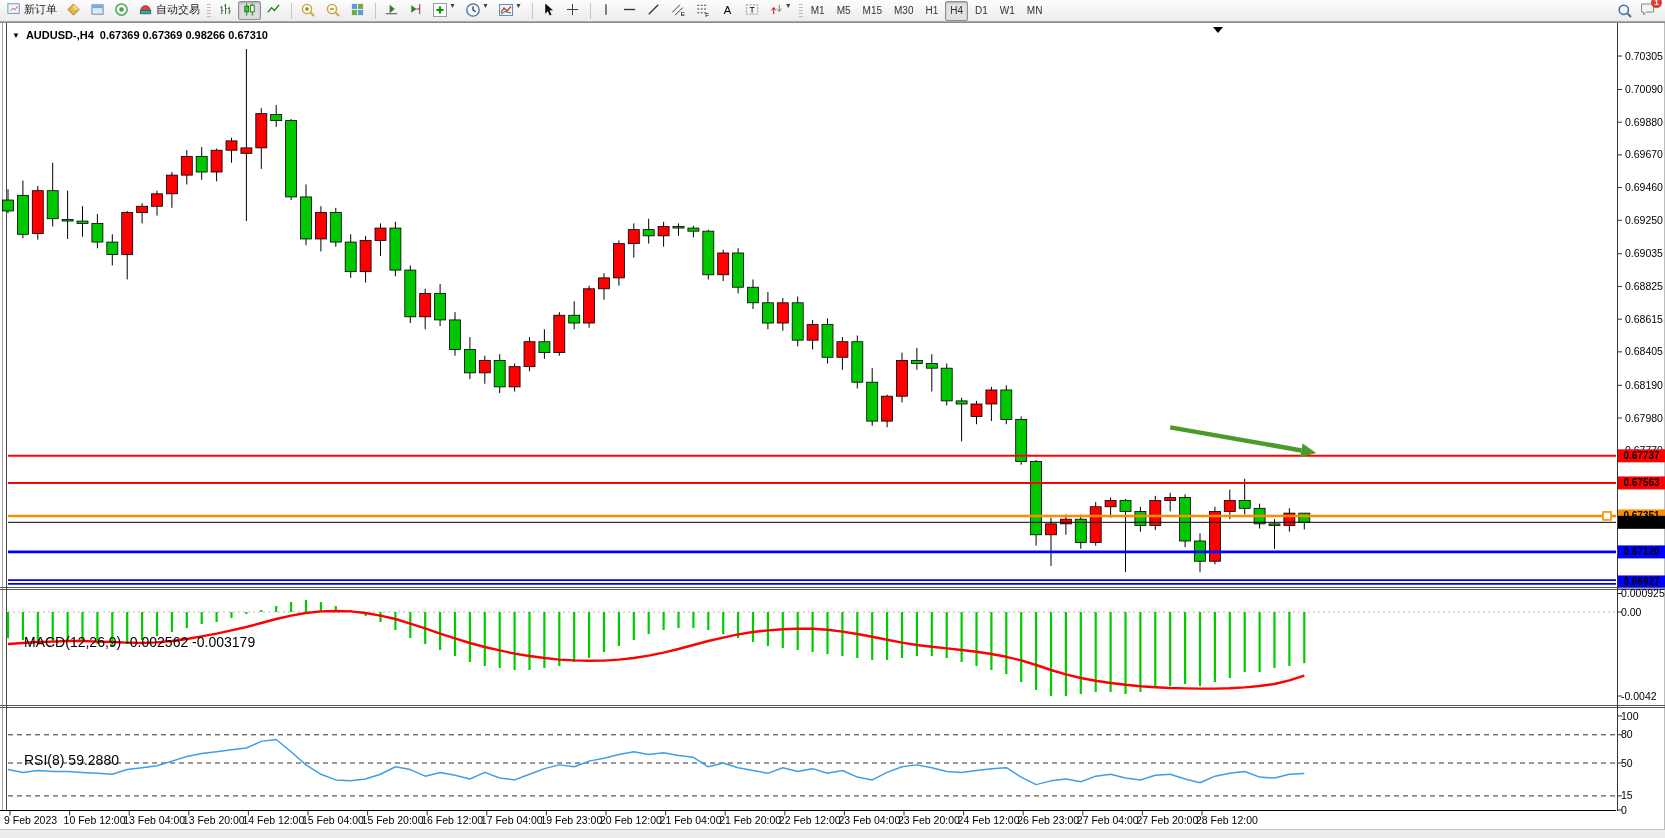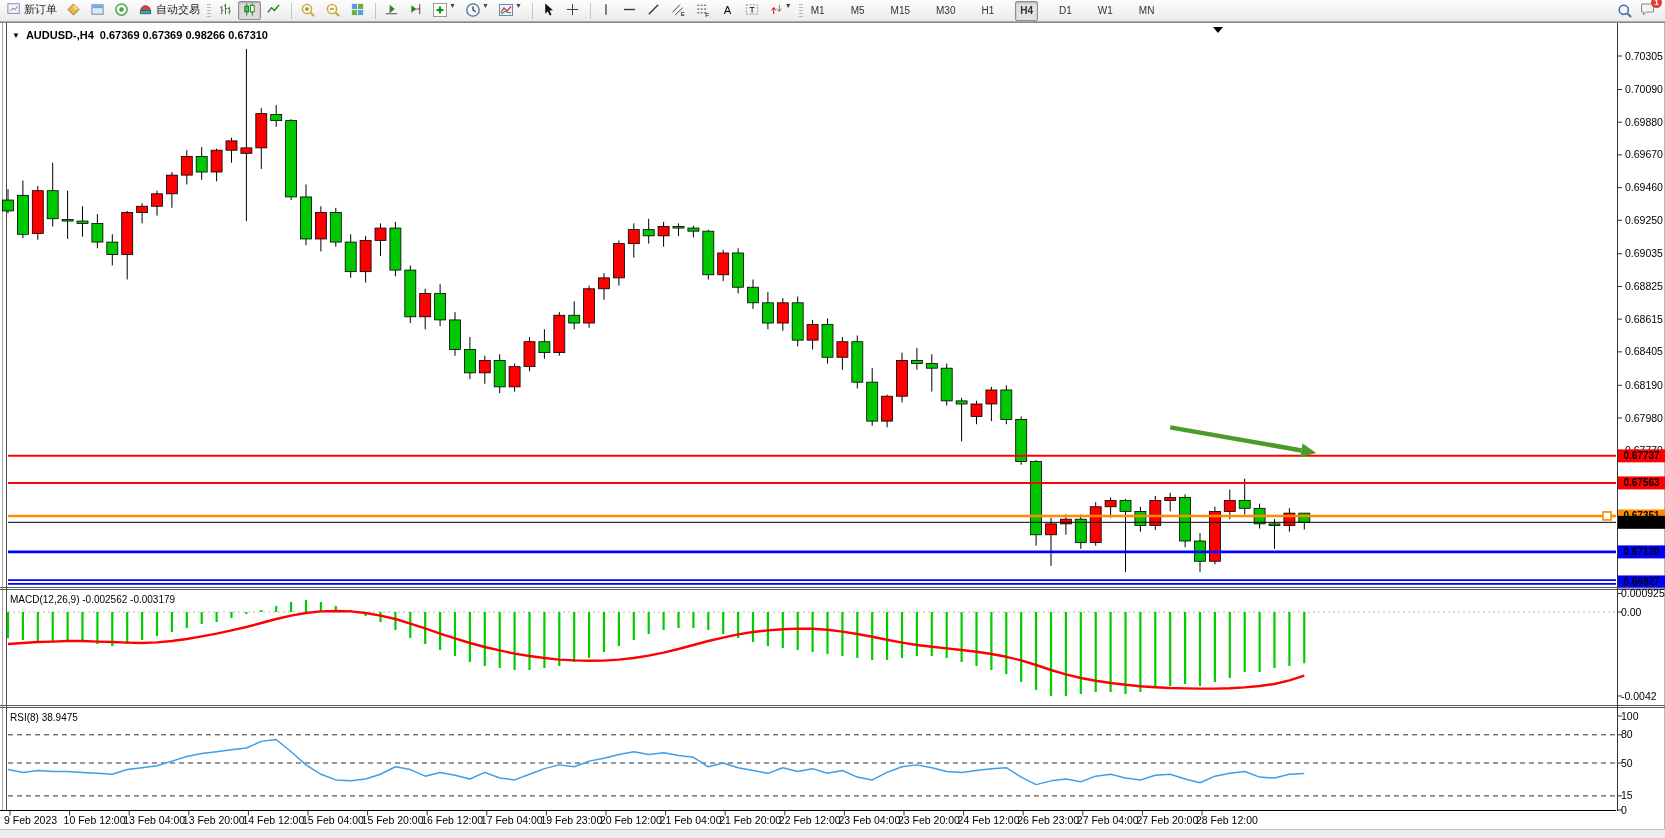--- a/index.html
+++ b/index.html
@@ -8,33 +8,33 @@
   .toolbar{position:absolute;left:0;top:0;width:1665px;height:22px;
            background:linear-gradient(#fdfdfd,#ebebeb);border-bottom:1px solid #a8a8a8;
            display:flex;align-items:center;padding:0 3px;box-sizing:border-box;gap:1px;z-index:5;}
   .tbtn{height:19px;min-width:19px;display:inline-flex;align-items:flex-start;justify-content:center;
         padding:0 3px;border:1px solid transparent;border-radius:2px;box-sizing:border-box;
         font-size:11px;color:#222;cursor:default;white-space:nowrap;}
   .tbtn.active{background:#dcdcdc;border:1px solid #909090;box-shadow:inset 0 1px 2px rgba(0,0,0,.25);}
   .tbtn .lbl{margin-left:3px;}
   .tf{font-size:10px;color:#333;padding:0 4px;height:18px;display:inline-flex;align-items:center;
       border:1px solid transparent;border-radius:2px;}
-  .tf.active{background:#e2e2e2;border:1px solid #8f8f8f;box-shadow:inset 0 1px 2px rgba(0,0,0,.25);font-weight:bold;}
+  .tf.active{background:#e2e2e2;border:1px solid #8f8f8f;box-shadow:inset 0 1px 2px rgba(0,0,0,.25);font-weight:normal;}
   .sep{width:4px;height:16px;border-right:1px solid #c6c6c6;margin:0 3px 0 1px;}
   .grip{width:4px;height:14px;margin:0 2px;background:repeating-linear-gradient(#bbb 0 1px,transparent 1px 3px);}
   .dd{font-size:7px;color:#444;margin-left:1px;}
   .right-icons{margin-left:auto;display:flex;align-items:center;gap:6px;padding-right:6px;}
   .badge{position:absolute;top:-4px;right:-6px;background:#e03c31;color:#fff;font-size:8px;font-weight:bold;
          width:11px;height:11px;border-radius:6px;display:flex;align-items:center;justify-content:center;}
   .chat-wrap{position:relative;}
   .chart-window{position:absolute;left:0;top:22px;width:1665px;height:816px;}
   .chart-title{position:absolute;left:12px;top:7px;font-size:11px;font-weight:bold;color:#000;z-index:3;
                display:flex;align-items:center;gap:6px;}
   .chart-title .tri{font-size:8px;font-weight:normal;}
-  .ind-label{position:absolute;left:10px;font-size:10px;color:#000;z-index:3;}
+  .ind-label{position:absolute;left:24px;font-size:14px;color:#000;z-index:3;margin-top:40px;}
   svg{font-family:"Liberation Sans",sans-serif;}
   svg text{fill:#000;}
 </style>
 </head>
 <body>
 
 <div class="toolbar">
   <span class="tbtn">
     <svg width="14" height="14" viewBox="0 0 16 16">
         <rect x="1" y="2" width="13" height="11" fill="#eef4fb" stroke="#6a8ab5"></rect>
@@ -203,21 +203,21 @@
       </svg>
     </span>
   <span class="tbtn">
       <svg width="15" height="15" viewBox="0 0 16 16">
         <path d="M5 13 V6 M5 6 l-2.5 3 M5 6 l2.5 3" stroke="#c00" fill="none"></path>
         <path d="M11 3 v7 M11 10 l-2.5 -3 M11 10 l2.5 -3" stroke="#777" fill="none"></path>
       </svg>
       <span class="dd">▼</span>
     </span>
   <span class="grip"></span>
-  <span id="tf-row" style="display:inline-flex;gap:16px;text-align:right;">
+  <span id="tf-row" style="display:inline-flex;gap:2px;text-align:right;">
       <span class="tf">M1</span>
       <span class="tf">M5</span>
       <span class="tf">M15</span>
       <span class="tf">M30</span>
       <span class="tf">H1</span>
       <span class="tf active">H4</span>
       <span class="tf">D1</span>
       <span class="tf">W1</span>
       <span class="tf">MN</span>
     </span>
@@ -633,15 +633,15 @@
     <span>AUDUSD-,H4</span>
     <span>0.67369 0.67369 0.98266 0.67310</span>
   </div>
   <div class="ind-label" style="top:572px;">
     <span>MACD(12,26,9)</span>
     <span>-0.002562</span>
     <span>-0.003179</span>
   </div>
   <div class="ind-label" style="top:690px;">
     <span>RSI(8)</span>
-    <span>38.9475</span>
+    <span>59.2880</span>
   </div>
 </div>
 
 </body></html>

